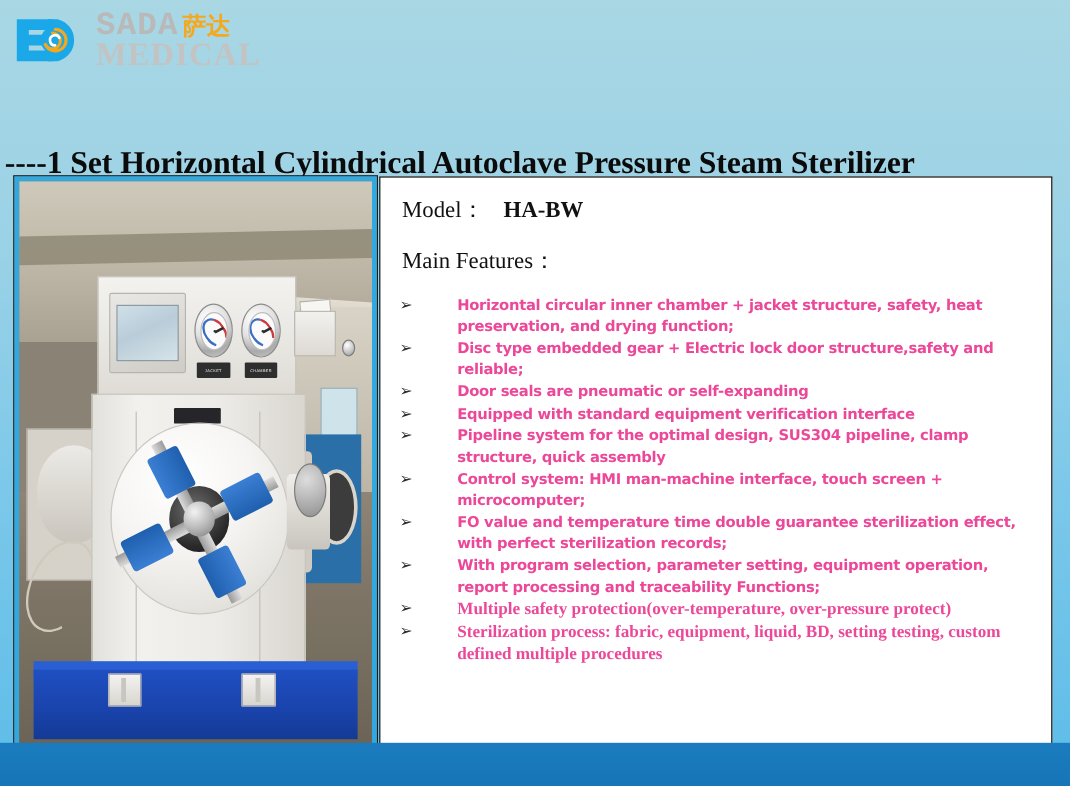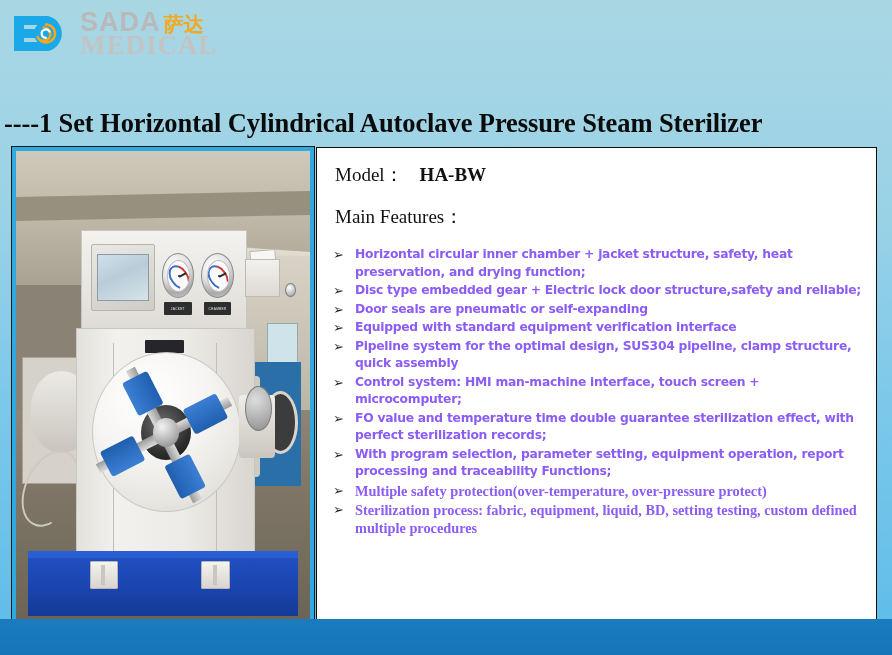--- a/index.html
+++ b/index.html
@@ -18,41 +18,41 @@
     position:absolute;left:0;right:0;bottom:0;height:36px;
     background:linear-gradient(180deg,#1a7cbe 0%,#1675b6 100%);
   }
 
   
   .logo{position:absolute;left:10px;top:6px;height:56px;display:flex;align-items:center;}
   .logo-mark{width:62px;height:52px;position:relative;flex:0 0 auto;}
   .logo-text{margin-left:8px;line-height:0.92;}
   .logo-row1{display:flex;align-items:baseline;}
   .logo-sada{
-    font-family:Liberation Sans, sans-serif;font-weight:bold;font-size:27px;
+    font-family:Liberation Mono, monospace;font-weight:bold;font-size:27px;
     color:#b9b9b9;letter-spacing:1px;
   }
   .logo-cn{
     font-family:"DejaVu Sans",sans-serif;font-weight:bold;font-size:20px;
     color:#f5a81c;margin-left:3px;letter-spacing:0px;
   }
   .logo-medical{
     font-family:Liberation Serif, serif;font-weight:bold;font-size:27px;
     color:#c3c3c3;letter-spacing:1px;display:block;margin-top:-2px;
   }
 
   
   .headline1{
     position:absolute;left:22px;top:72px;
     font-family:"DejaVu Sans",sans-serif;
     font-weight:bold;font-size:24px;color:#0b0b0b;
     letter-spacing:-0.2px;white-space:nowrap;
   }
   .headline2{
-    position:absolute;left:4px;top:108px;
+    position:absolute;left:4px;top:120px;
     font-family:"Liberation Serif","DejaVu Serif",serif;
     font-weight:bold;font-size:26.5px;color:#0b0b0b;
     letter-spacing:-0.1px;white-space:nowrap;
   }
 
   
   .photo-panel{
     position:absolute;left:12px;top:147px;width:302px;height:487px;
     border:4px solid #2fa9e0;
     box-sizing:border-box;
@@ -194,22 +194,23 @@
   }
   .bullet{
     flex:0 0 auto;width:22px;
     font-family:"DejaVu Sans",sans-serif;
     font-size:13px;color:#2b2b2b;line-height:17.5px;
     text-align:left;
   }
   .feat-text{
     flex:1 1 auto;
     font-family:"DejaVu Sans",sans-serif;
-    font-weight:bold;font-size:12.3px;line-height:17.5px;color:#8b5cf6;
+    font-weight:bold;font-size:12.3px;line-height:17.5px;color:#ec4899;
     letter-spacing:-0.25px;
+    margin-left:26px;
   }
   .feat-item.serif .feat-text{
     font-family:"Liberation Serif","DejaVu Serif",serif;
     font-weight:bold;font-size:14.3px;line-height:18px;letter-spacing:0;
   }
 </style>
 </head>
 <body>
 
 <div id="page">

